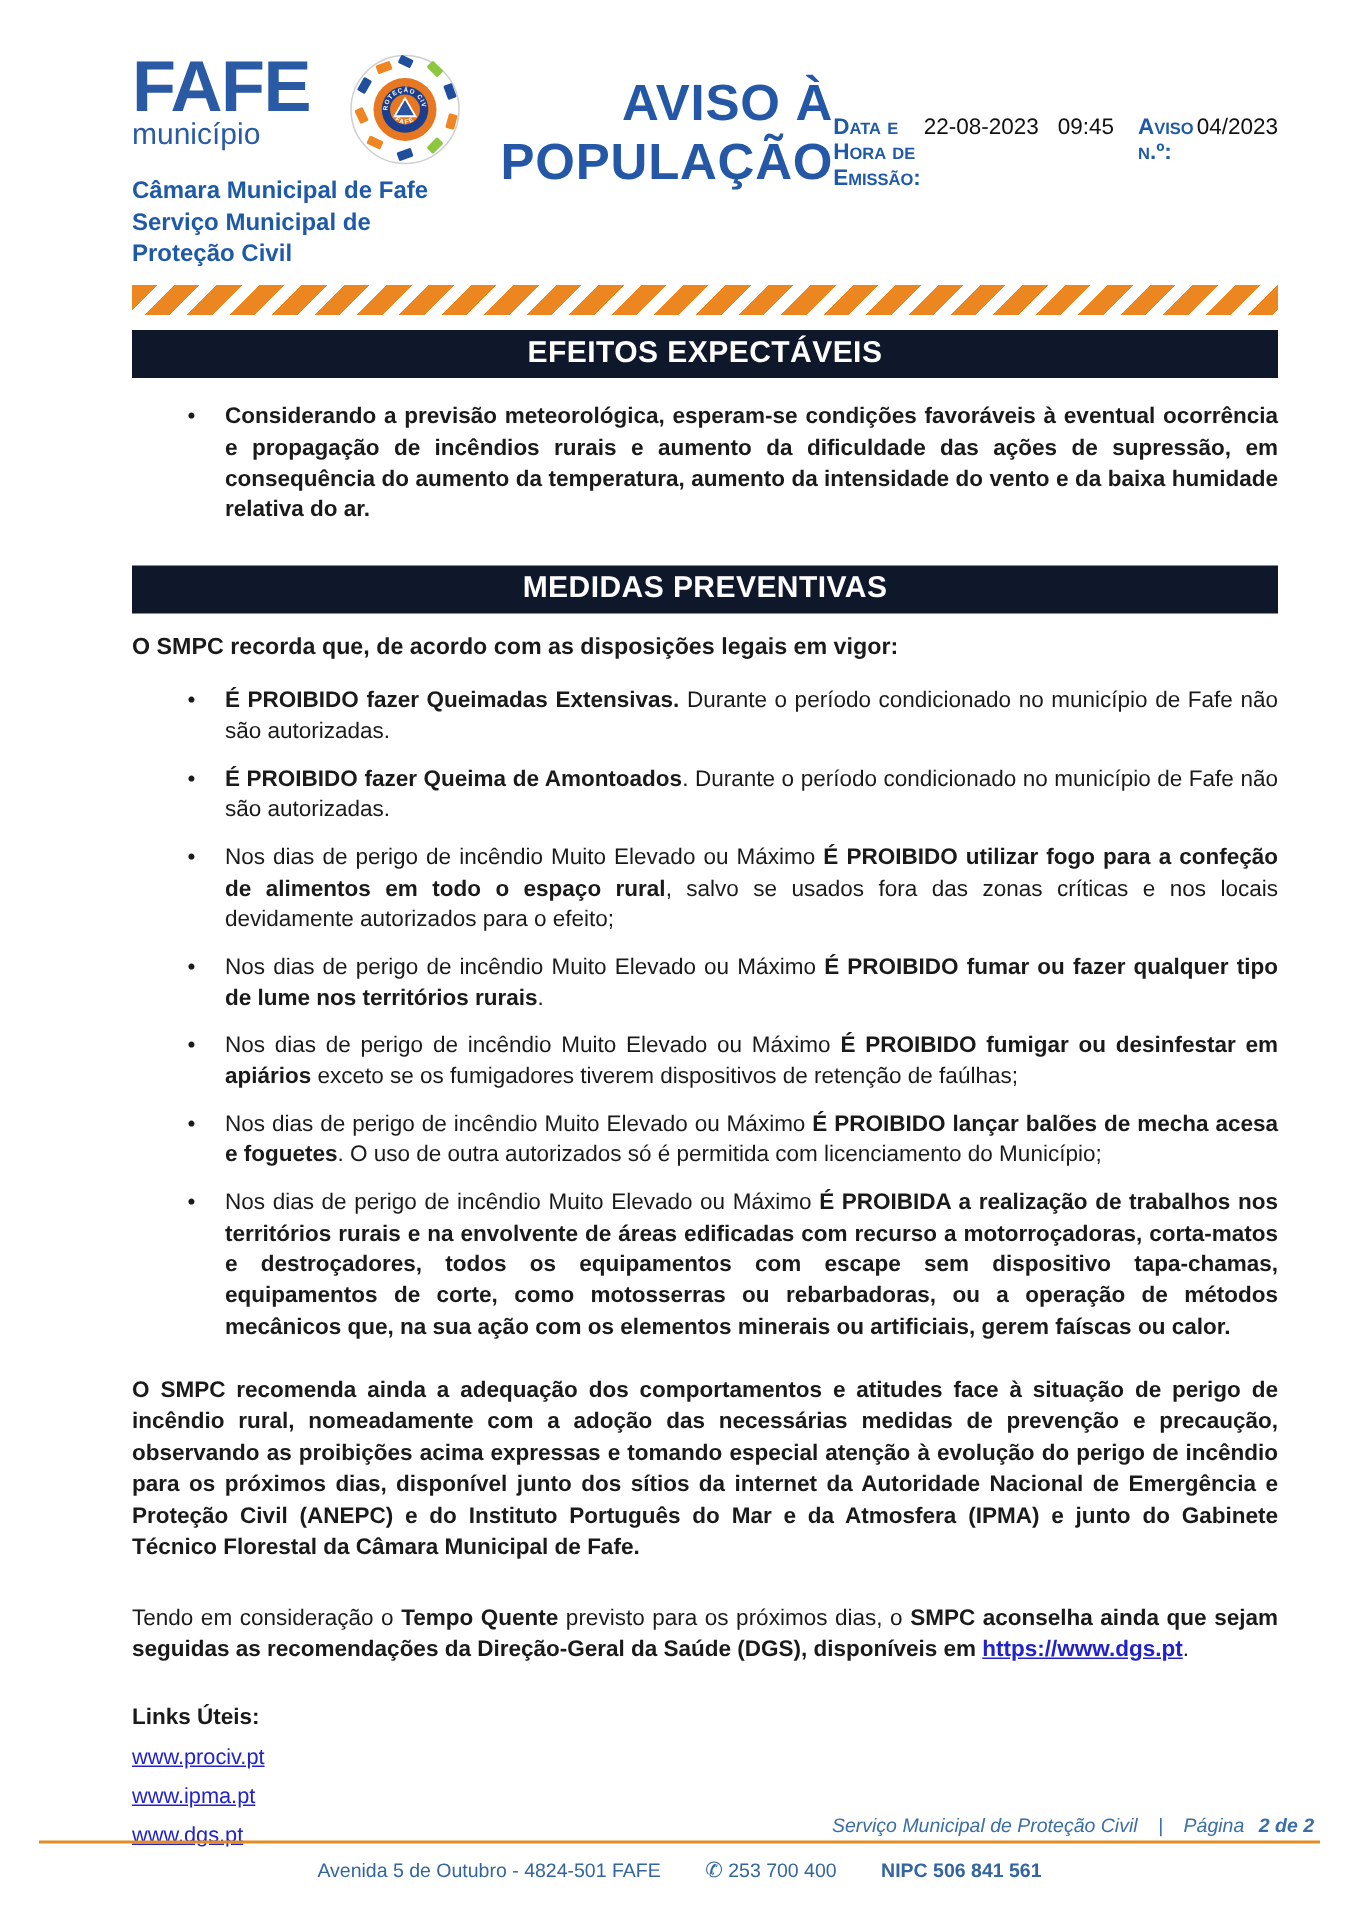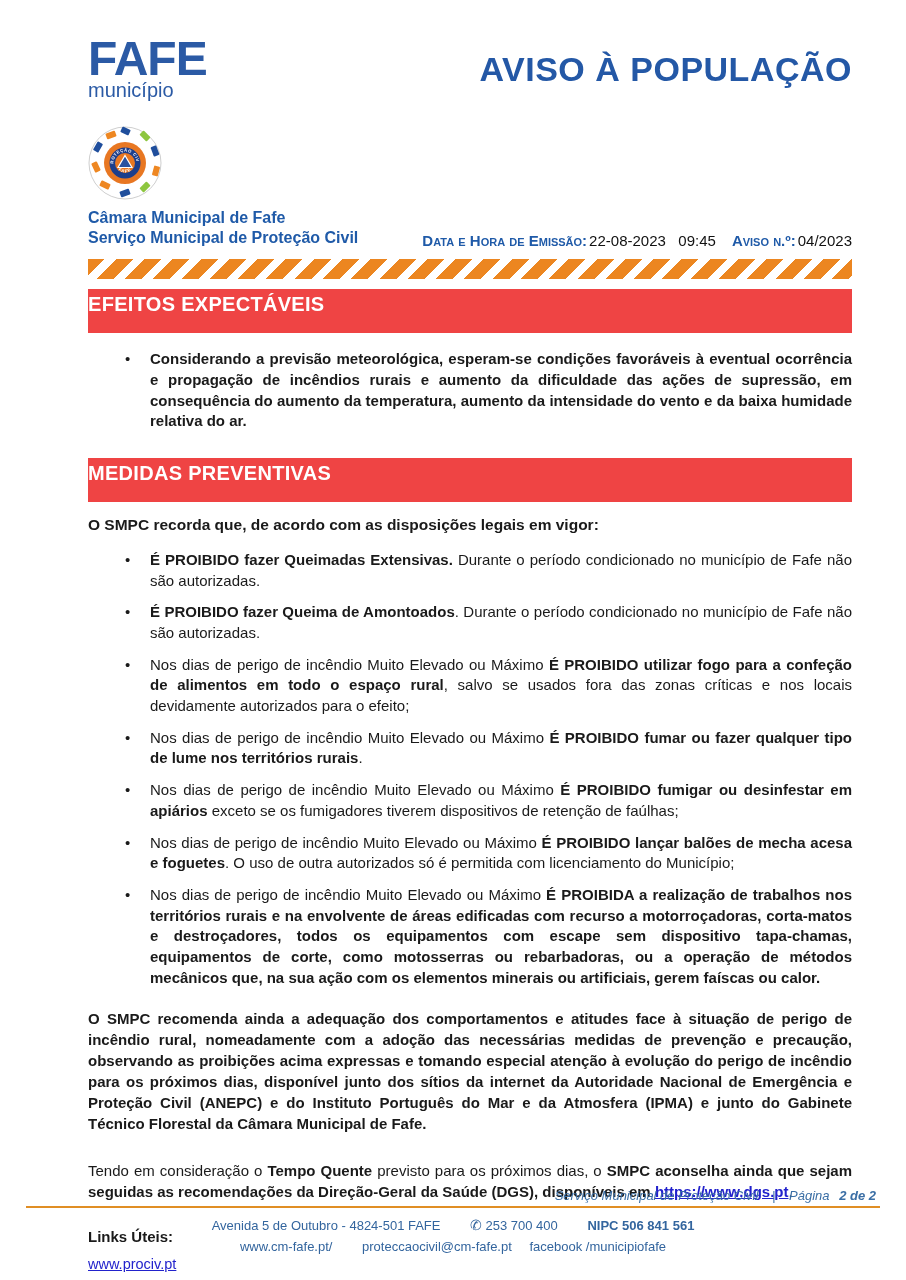--- a/index.html
+++ b/index.html
@@ -7,42 +7,42 @@
   body { font-family:"Liberation Sans", sans-serif; }
   .page {
     position:relative; width:906px; height:1280px; margin:0 auto;
     background:#ffffff; overflow:hidden; color:#1a1a1a;
   }
   .bold { font-weight:bold; }
 
   
   .header { display:flex; justify-content:space-between; padding:36px 54px 0 88px; }
   .header-left {}
-  .logo-row { display:flex; align-items:flex-start; gap:26px;flex-direction:column; }
+  .logo-row { display:flex; align-items:flex-start; gap:26px; }
   .fafe-logo { line-height:1; }
   .fafe-word { font-size:48px; font-weight:900; color:#2b5aa5; letter-spacing:-1px; line-height:0.95; }
   .fafe-sub { font-size:20px; color:#2b5aa5; text-align:left; margin-top:-2px; font-weight:400; }
   .org-lines { margin-top:8px; }
   .org-line { font-size:16px; font-weight:bold; color:#1f5aa8; line-height:1.3; }
-  .header-right { display:flex; flex-direction:column; justify-content:space-between; padding-top:14px; }
+  .header-right { display:flex; justify-content:space-between; padding-top:14px; }
   .doc-title { font-size:34px; font-weight:800; color:#2458a6; text-align:right; letter-spacing:0.5px; }
   .emit-row { display:flex; justify-content:flex-end; align-items:baseline; gap:2px; margin-top:26px; }
   .emit-label { color:#1f5aa8; font-weight:bold; font-variant:small-caps; font-size:15px; }
   .emit-value { color:#111; font-weight:normal; font-size:15px; white-space:pre; }
 
   
   .stripes {
     height:20px; margin:10px 54px 0 88px;
     background:repeating-linear-gradient(135deg, #ec8620 0 12px, #ffffff 12px 20px);
   }
 
   
   .banner {
-    margin:10px 54px 0 88px; background:#ef4444; color:#ffffff;
-    text-align:left; font-weight:bold; font-size:20px; padding:4px 0 17px;
+    margin:10px 54px 0 88px; background:#0f172a; color:#ffffff;
+    text-align:center; font-weight:bold; font-size:20px; padding:4px 0 5px;
     letter-spacing:0.3px;
   }
   .banner.second { margin-top:26px; }
 
   
   .bullets { list-style:none; margin:16px 54px 0 125px; }
   .bullets li {
     position:relative; padding-left:25px; margin-bottom:11px;
     font-size:15px; line-height:1.38; text-align:justify;
   }
@@ -171,21 +171,16 @@
       <span class="bold" style="margin-left:6px;">2 de 2</span>
     </div>
     <hr class="footer-rule">
     <div class="footer-address">
       <div>
         <span>Avenida 5 de Outubro - 4824-501 FAFE</span><span class="gap"></span>
         <span class="phone-icon">✆</span>
         <span>253 700 400</span><span class="gap"></span>
         <span class="bold">NIPC 506 841 561</span>
       </div>
-      <div>
-        <span>www.cm-fafe.pt/</span><span class="gap"></span>
-        <span>proteccaocivil@cm-fafe.pt</span><span class="gap" style="width:14px;"></span>
-        <span>facebook /municipiofafe</span>
-      </div>
     </div>
   </div>
 
 </div>
 
 </body></html>

